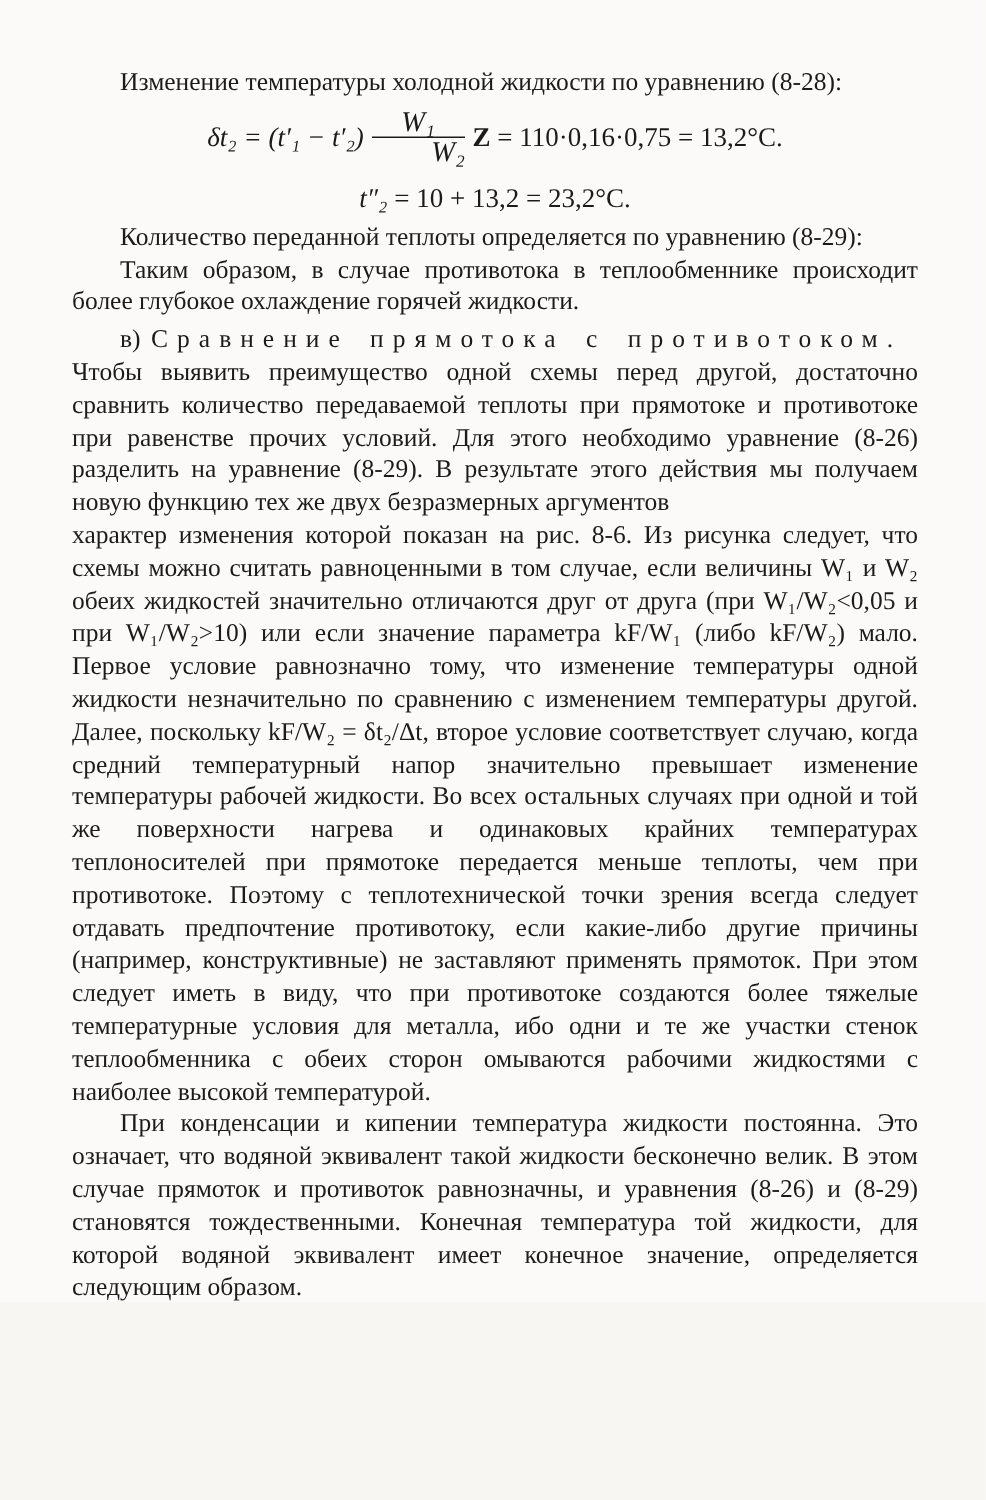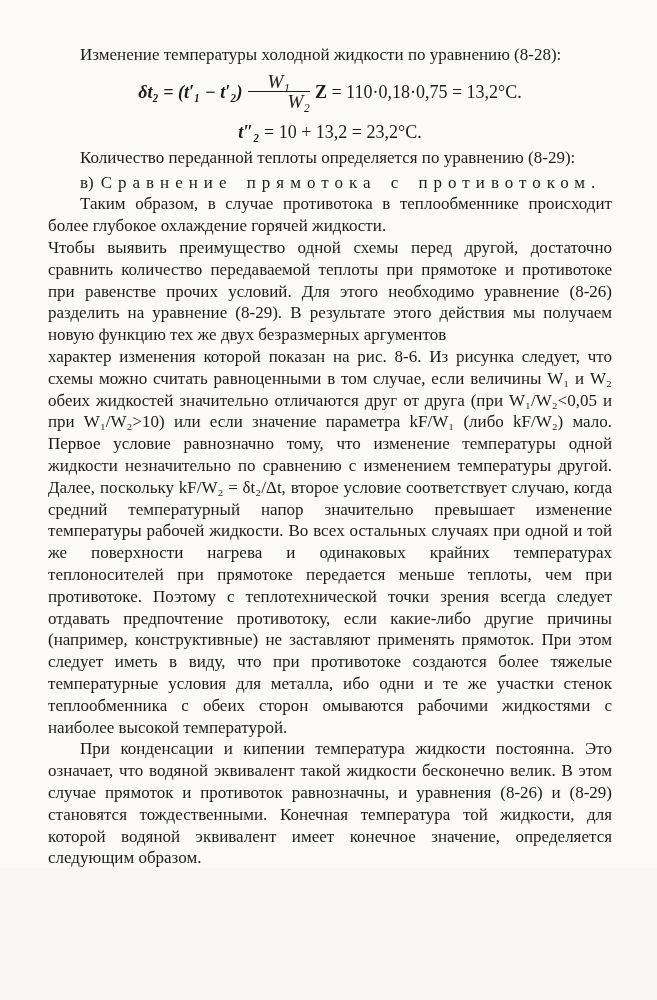--- a/index.html
+++ b/index.html
@@ -27,21 +27,21 @@
   }
   .indent { text-indent: 32px; }
   .formula {
     text-align: center;
     font-size: 18px;
     line-height: 22px;
     margin: 4px 0;
     white-space: nowrap;
   }
   .formula.tall { margin: 7px 0; }
-  .it { font-style: italic; font-weight: bold; }
+  .it { font-style: italic; }
   .b  { font-weight: bold; }
   .up { font-style: normal; }
   sub { font-size: 12px; }
   .frac {
     display: inline-block;
     vertical-align: middle;
     text-align: center;
     font-style: italic;
     font-size: 19px;
     line-height: 17px;
@@ -53,31 +53,31 @@
   .heading .prefix { margin-right: 7px; }
   .heading .sp { letter-spacing: 6px; word-spacing: 4px; }
 </style>
 </head>
 <body>
 
 <div class="page">
 
   <p class="para indent">Изменение температуры холодной жидкости по уравнению (8-28):</p>
 
-  <div class="formula tall"><span class="it">δt₂ = (t′₁ − t′₂)</span><span class="frac"><span class="num">W₁</span><span class="den">W₂</span></span><span class="b">Z</span><span class="up"> = 110·0,18·0,75 = 13,2°C.</span></div>
+  <div class="formula tall"><span class="it">δt₂ = (t′₁ − t′₂)</span><span class="frac"><span class="num">W₁</span><span class="den">W₂</span></span><span class="b">Z</span><span class="up"> = 110·0,16·0,75 = 13,2°C.</span></div>
 
 
   <div class="formula"><span class="it">t″₂</span><span class="up"> = 10 + 13,2 = 23,2°C.</span></div>
 
   <p class="para indent">Количество переданной теплоты определяется по уравнению (8-29):</p>
 
 
+  <p class="para indent">Таким образом, в случае противотока в теплообменнике происходит более глубокое охлаждение горячей жидкости.</p>
+
   <p class="para indent heading"><span class="prefix">в)</span><span class="sp">Сравнение прямотока с противотоком.</span></p>
-
-  <p class="para indent">Таким образом, в случае противотока в теплообменнике происходит более глубокое охлаждение горячей жидкости.</p>
 
   <p class="para">Чтобы выявить преимущество одной схемы перед другой, достаточно сравнить количество передаваемой теплоты при прямотоке и противотоке при равенстве прочих условий. Для этого необходимо уравнение (8-26) разделить на уравнение (8-29). В результате этого действия мы получаем новую функцию тех же двух безразмерных аргументов</p>
 
 
   <p class="para">характер изменения которой показан на рис. 8-6. Из рисунка следует, что схемы можно считать равноценными в том случае, если величины W₁ и W₂ обеих жидкостей значительно отличаются друг от друга (при W₁/W₂&lt;0,05 и при W₁/W₂&gt;10) или если значение параметра kF/W₁ (либо kF/W₂) мало. Первое условие равнозначно тому, что изменение температуры одной жидкости незначительно по сравнению с изменением температуры другой. Далее, поскольку kF/W₂ = δt₂/Δt, второе условие соответствует случаю, когда средний температурный напор значительно превышает изменение температуры рабочей жидкости. Во всех остальных случаях при одной и той же поверхности нагрева и одинаковых крайних температурах теплоносителей при прямотоке передается меньше теплоты, чем при противотоке. Поэтому с теплотехнической точки зрения всегда следует отдавать предпочтение противотоку, если какие-либо другие причины (например, конструктивные) не заставляют применять прямоток. При этом следует иметь в виду, что при противотоке создаются более тяжелые температурные условия для металла, ибо одни и те же участки стенок теплообменника с обеих сторон омываются рабочими жидкостями с наиболее высокой температурой.</p>
 
   <p class="para indent">При конденсации и кипении температура жидкости постоянна. Это означает, что водяной эквивалент такой жидкости бесконечно велик. В этом случае прямоток и противоток равнозначны, и уравнения (8-26) и (8-29) становятся тождественными. Конечная температура той жидкости, для которой водяной эквивалент имеет конечное значение, определяется следующим образом.</p>
 
 
   <div class="formula"><span class="it">W₁ = ∞;  t′₁ = t″₁ = t₁;</span></div>

